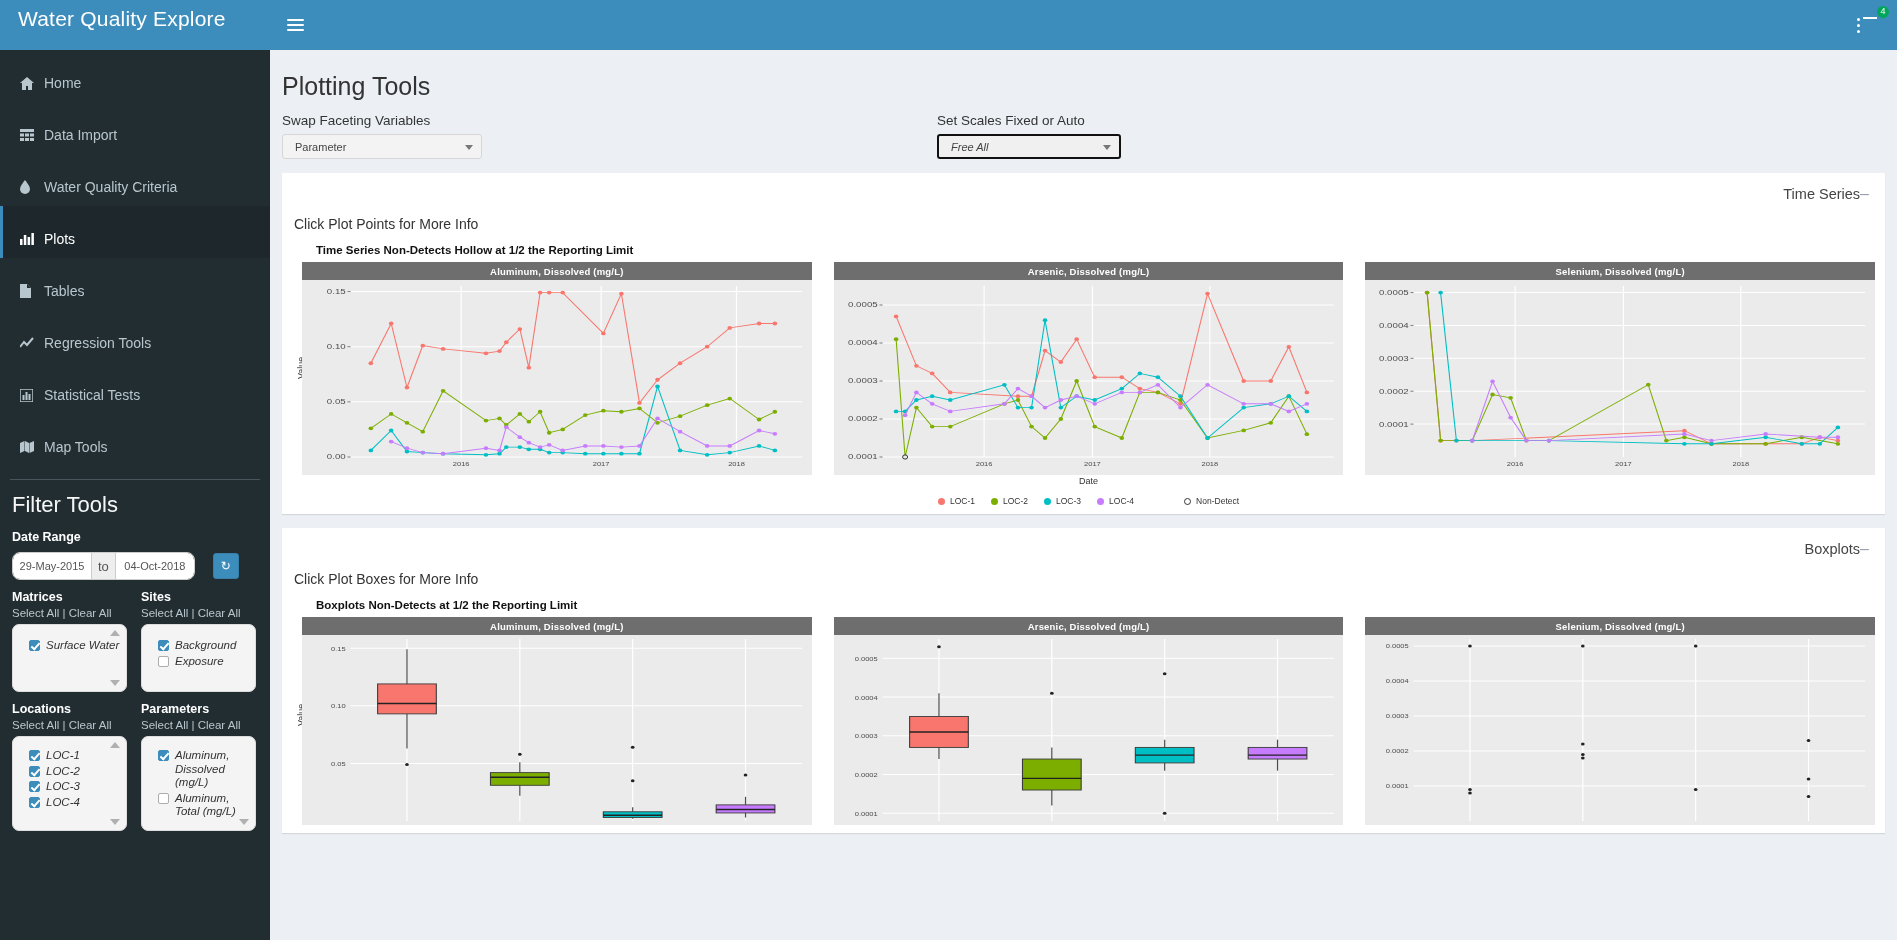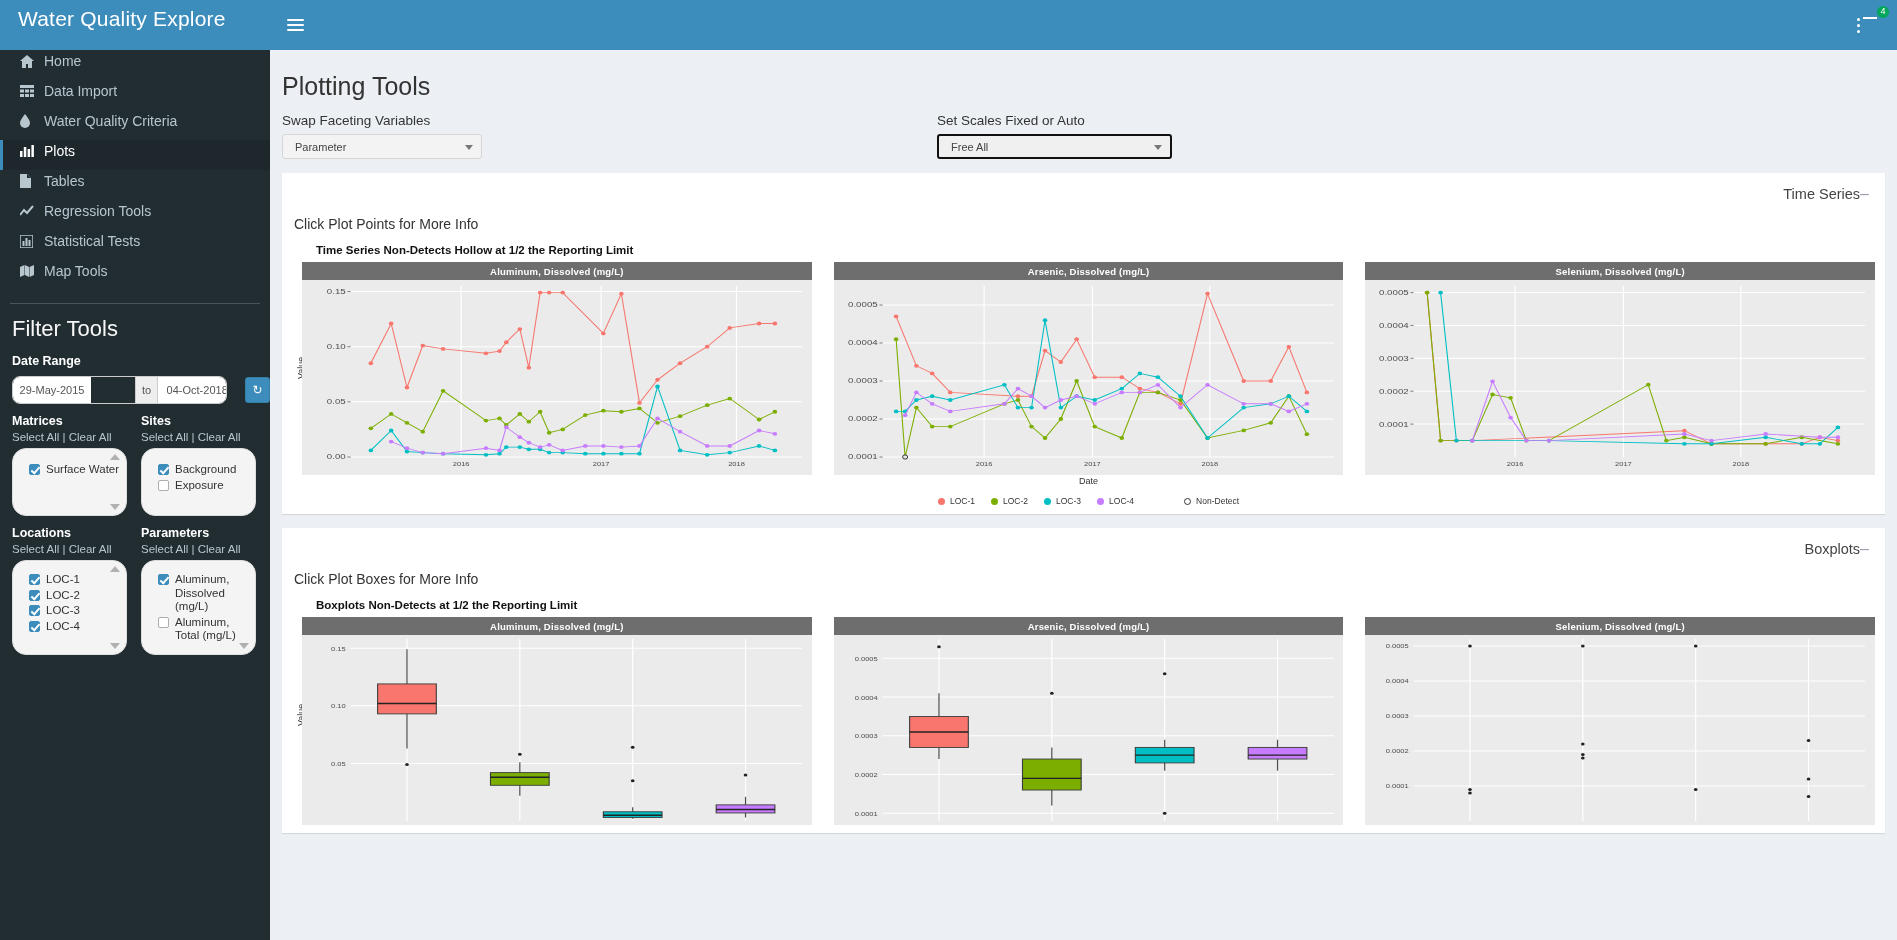--- a/index.html
+++ b/index.html
@@ -60,21 +60,21 @@
     text-align: center; padding: 0 3px;
   }
   
   .sidebar {
     position: absolute; top: 50px; left: 0; width: 270px; bottom: 0;
     background: #222d32; overflow: hidden; z-index: 20;
   }
   .menu { list-style: none; margin: 0; padding: 0; }
   .menu li a {
     display: flex; align-items: center;
-    padding: 3px 5px 11px 17px;
+    padding: 25px 5px 11px 17px;
     color: #b8c7ce; font-size: 14px; text-decoration: none;
     border-left: 3px solid transparent;
   }
   .menu li a .mi {
     width: 24px; display: inline-flex; align-items: center; justify-content: flex-start;
     font-size: 14px; color: #b8c7ce;
   }
   .menu li.active a {
     color: #fff; background: #1e282c; border-left-color: #3c8dbc;
   }
@@ -88,37 +88,37 @@
     color: #fff; font-size: 12.5px; font-weight: bold;
     padding: 6px 0 4px 12px;
   }
   .date-row { display: flex; align-items: center; padding: 4px 0 0 12px; }
   .date-inputs { display: flex; border: 1px solid #ccc; border-radius: 8px; overflow: hidden; }
   .date-inputs input {
     border: 0; width: 78px; height: 26px; font-size: 11px; text-align: center;
     color: #555; background: #fff; font-family: "Liberation Sans", sans-serif;
   }
   .date-inputs .to {
-    background: #eee; color: #555; font-size: 11px;
+    background: #eee; color: #555; font-size: 13px;
     display: flex; align-items: center; padding: 0 6px;
-    border-left: 1px solid #ccc; border-right: 1px solid #ccc; margin-left: 44px;
+    border-left: 1px solid #ccc; border-right: 1px solid #ccc;
   }
   .refresh-btn {
     margin-left: 18px; width: 26px; height: 26px;
     background: #3c8dbc; border: 1px solid #367fa9; border-radius: 3px;
     color: #fff; font-size: 12px; display: flex; align-items: center; justify-content: center;
     cursor: pointer;
   }
   .grid2 { display: flex; padding-left: 12px; }
   .col { width: 118px; margin-right: 14px; }
   .col-h { color: #fff; font-size: 12.5px; font-weight: bold; margin: 10px 0 3px 0; }
   .selectall { font-size: 11.5px; color: #b8c7ce; margin-bottom: 5px; cursor: pointer; }
   .listbox {
-    background: #f4f4f4; border: 1px solid #ddd; border-radius: 14px;
-    position: relative; overflow: hidden;
+    background: #f4f4f4; border: 1px solid #ddd; border-radius: 7px;
+    position: relative; overflow: hidden; font-style: italic;
   }
   .listbox.h1 { height: 68px; }
   .listbox.h2 { height: 95px; }
   .listbox .arrow-up, .listbox .arrow-down {
     position: absolute; right: 6px; width: 0; height: 0;
     border-left: 5px solid transparent; border-right: 5px solid transparent;
   }
   .listbox .arrow-up { top: 5px; border-bottom: 6px solid #b0b0b0; }
   .listbox .arrow-down { bottom: 5px; border-top: 6px solid #b0b0b0; }
   .listbox .items { padding: 14px 0 0 16px; }
@@ -150,21 +150,21 @@
     border-radius: 3px; position: relative; font-size: 11px; color: #444;
     display: flex; align-items: center; padding-left: 12px; cursor: pointer;
   }
   .select.focused { border: 2px solid #111; background: #f0f0f0; }
   .select .caret {
     position: absolute; right: 8px; top: 50%; margin-top: -2px;
     width: 0; height: 0; border-left: 4px solid transparent;
     border-right: 4px solid transparent; border-top: 5px solid #777;
   }
   .ctrl-right { margin-left: 455px; }
-  .ctrl-right .select { width: 235px; }
+  .ctrl-right .select { width: 184px; font-style: italic; }
 
   .box {
     background: #fff; margin: 14px 12px 0 12px;
     border-top: 3px solid transparent; box-shadow: 0 1px 1px rgba(0,0,0,.1);
   }
   .box-header {
     display: flex; align-items: center; justify-content: flex-end;
     padding: 10px 12px 8px 12px;
   }
   .box-title { font-size: 14.5px; color: #444; font-weight: 400; }

